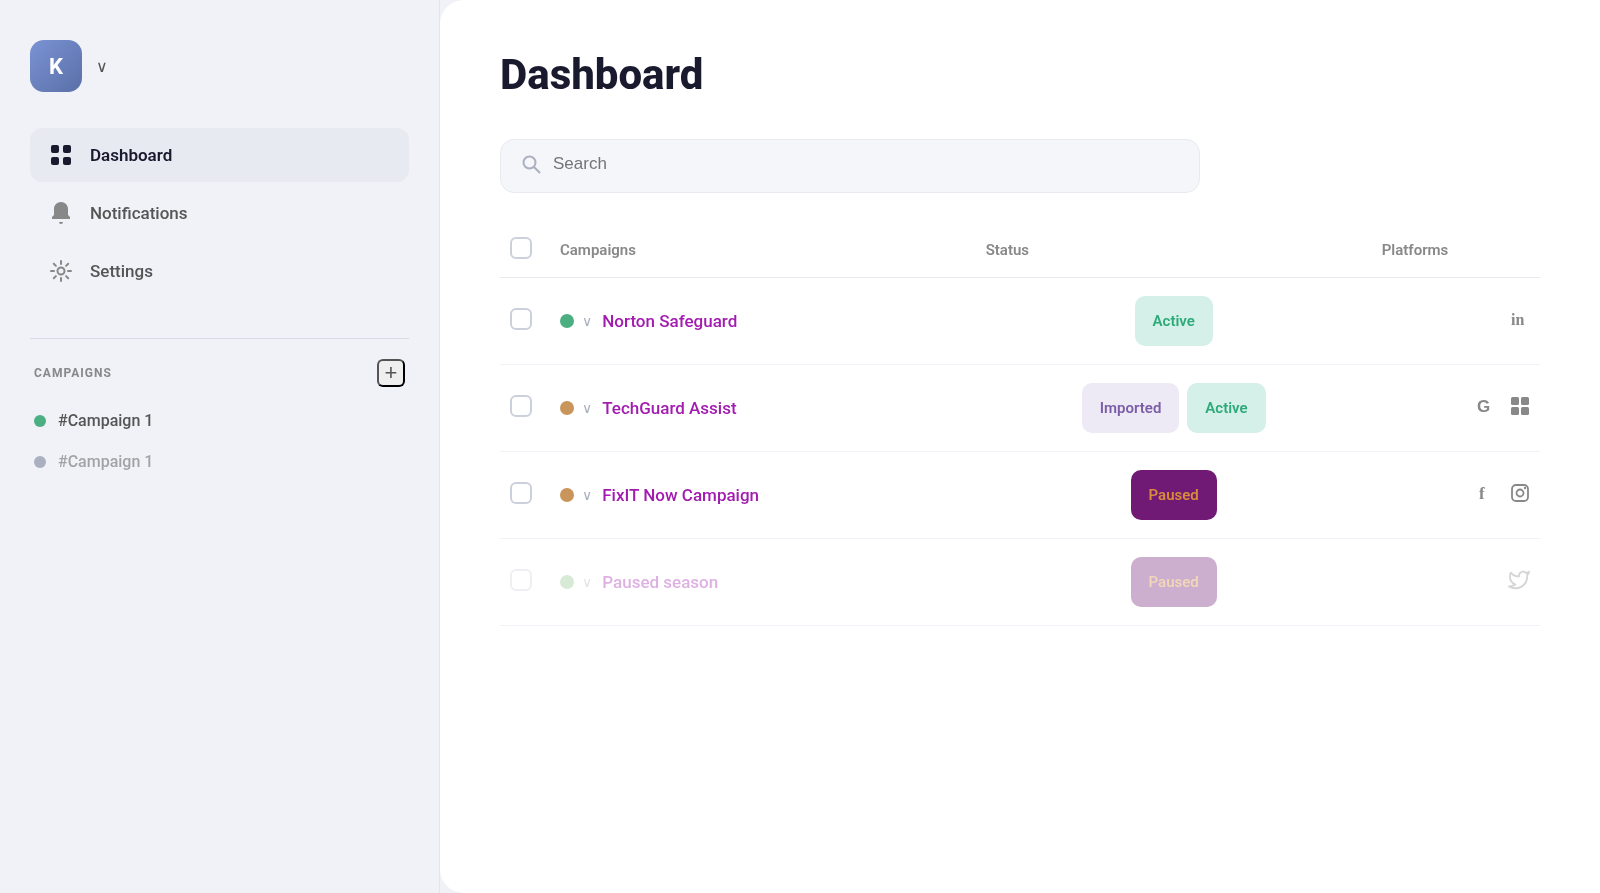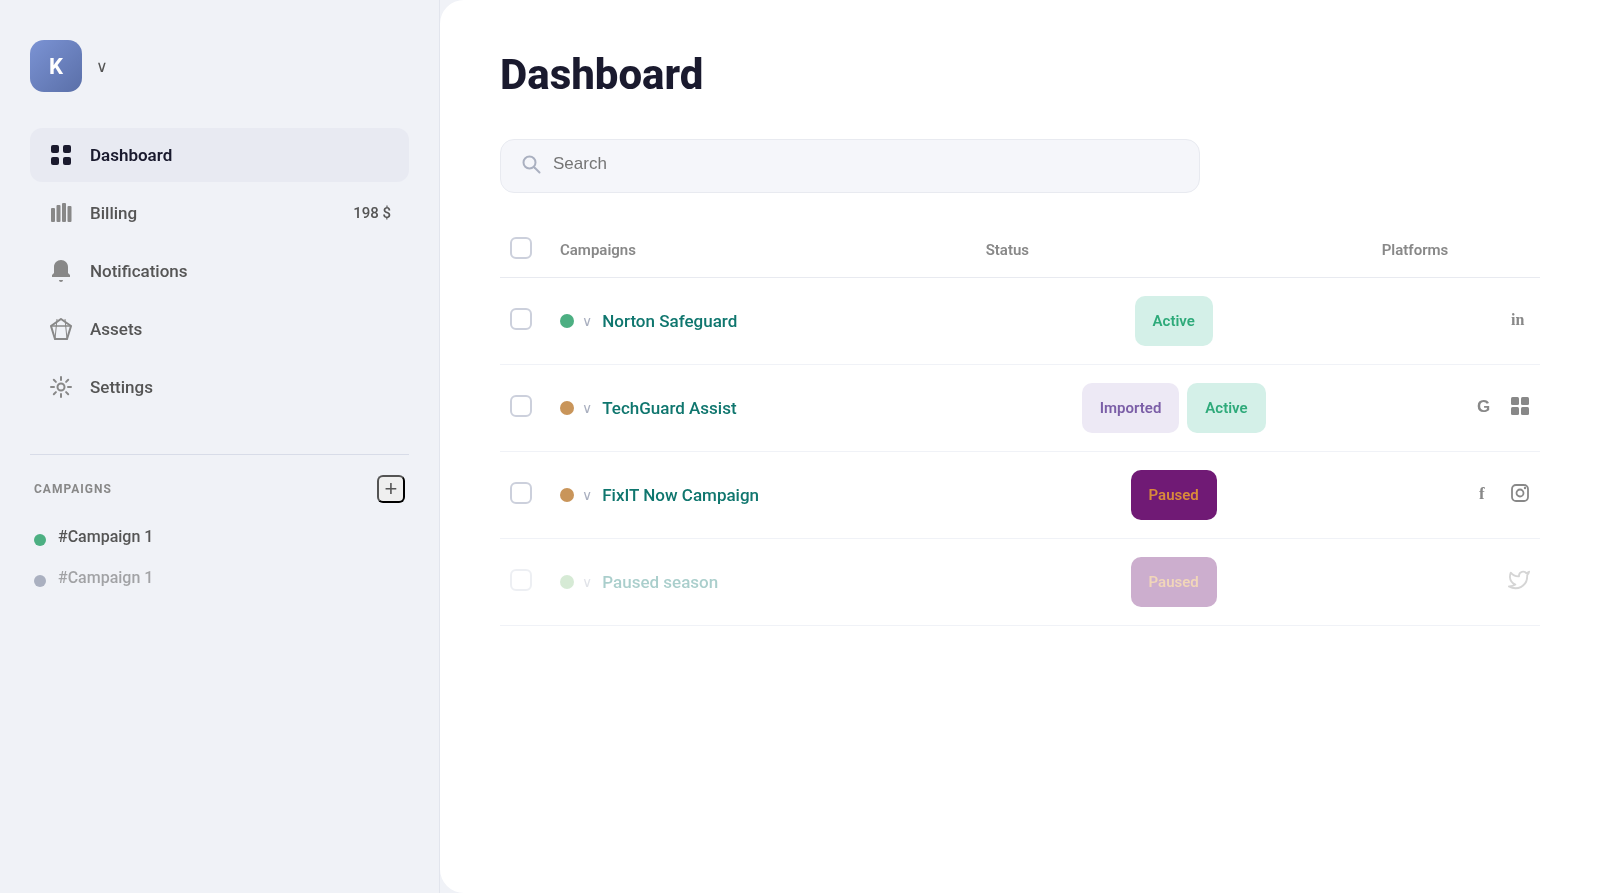--- a/index.html
+++ b/index.html
@@ -141,21 +141,21 @@
     }
 
     .campaign-list {
       display: flex;
       flex-direction: column;
       gap: 6px;
     }
 
     .campaign-item {
       display: flex;
-      align-items: flex-end;
+      align-items: center;
       gap: 12px;
       padding: 8px 4px;
       cursor: pointer;
       border-radius: 8px;
     }
 
     .campaign-dot {
       width: 12px;
       height: 12px;
       border-radius: 50%;
@@ -283,21 +283,21 @@
     .row-expand {
       color: #aab0c0;
       font-size: 14px;
       margin-right: 10px;
       cursor: pointer;
     }
 
     .row-name {
       font-size: 17px;
       font-weight: 500;
-      color: #0f766e;
+      color: #a21caf;
     }
 
     .status-badges {
       display: flex;
       gap: 8px;
       align-items: center;
       justify-content: center;
     }
 
     .badge {
@@ -369,57 +369,32 @@
         <svg width="22" height="22" viewBox="0 0 22 22" fill="none" xmlns="http://www.w3.org/2000/svg">
           <rect x="1" y="1" width="8" height="8" rx="2" fill="#1a1a2e"></rect>
           <rect x="13" y="1" width="8" height="8" rx="2" fill="#1a1a2e"></rect>
           <rect x="1" y="13" width="8" height="8" rx="2" fill="#1a1a2e"></rect>
           <rect x="13" y="13" width="8" height="8" rx="2" fill="#1a1a2e"></rect>
         </svg>
       </span>
       <span>Dashboard</span>
     </div>
 
-    <div class="nav-item">
-      <span class="nav-icon">
-
-        <svg width="22" height="22" viewBox="0 0 22 22" fill="none" xmlns="http://www.w3.org/2000/svg">
-          <rect x="1" y="6" width="4" height="14" rx="1" fill="#888"></rect>
-          <rect x="6.5" y="3" width="4" height="17" rx="1" fill="#888"></rect>
-          <rect x="12" y="1" width="4" height="19" rx="1" fill="#888"></rect>
-          <rect x="17.5" y="4" width="4" height="16" rx="1" fill="#888"></rect>
-        </svg>
-      </span>
-      <span>Billing</span>
-      <span class="nav-badge">198 $</span>
-    </div>
 
     <div class="nav-item">
       <span class="nav-icon">
 
         <svg width="20" height="22" viewBox="0 0 20 22" fill="none" xmlns="http://www.w3.org/2000/svg">
           <path d="M10 0C10 0 10 0 10 0C6.13 0 3 3.13 3 7V13L1 15V17H19V15L17 13V7C17 3.13 13.87 0 10 0Z" fill="#888"></path>
           <path d="M10 22C11.1 22 12 21.1 12 20H8C8 21.1 8.9 22 10 22Z" fill="#888"></path>
         </svg>
       </span>
       <span>Notifications</span>
     </div>
 
-    <div class="nav-item">
-      <span class="nav-icon">
-
-        <svg width="22" height="22" viewBox="0 0 22 22" fill="none" xmlns="http://www.w3.org/2000/svg">
-          <polygon points="11,1 21,8 17,21 5,21 1,8" fill="none" stroke="#888" stroke-width="2"></polygon>
-          <line x1="1" y1="8" x2="21" y2="8" stroke="#888" stroke-width="1.5"></line>
-          <line x1="7" y1="1" x2="5" y2="21" stroke="#888" stroke-width="1"></line>
-          <line x1="15" y1="1" x2="17" y2="21" stroke="#888" stroke-width="1"></line>
-        </svg>
-      </span>
-      <span>Assets</span>
-    </div>
 
     <div class="nav-item">
       <span class="nav-icon">
 
         <svg width="22" height="22" viewBox="0 0 22 22" fill="none" xmlns="http://www.w3.org/2000/svg">
           <circle cx="11" cy="11" r="3.5" stroke="#888" stroke-width="2"></circle>
           <path d="M11 1v3M11 18v3M1 11h3M18 11h3M3.8 3.8l2.1 2.1M16.1 16.1l2.1 2.1M18.2 3.8l-2.1 2.1M5.9 16.1l-2.1 2.1" stroke="#888" stroke-width="2" stroke-linecap="round"></path>
         </svg>
       </span>
       <span>Settings</span>

